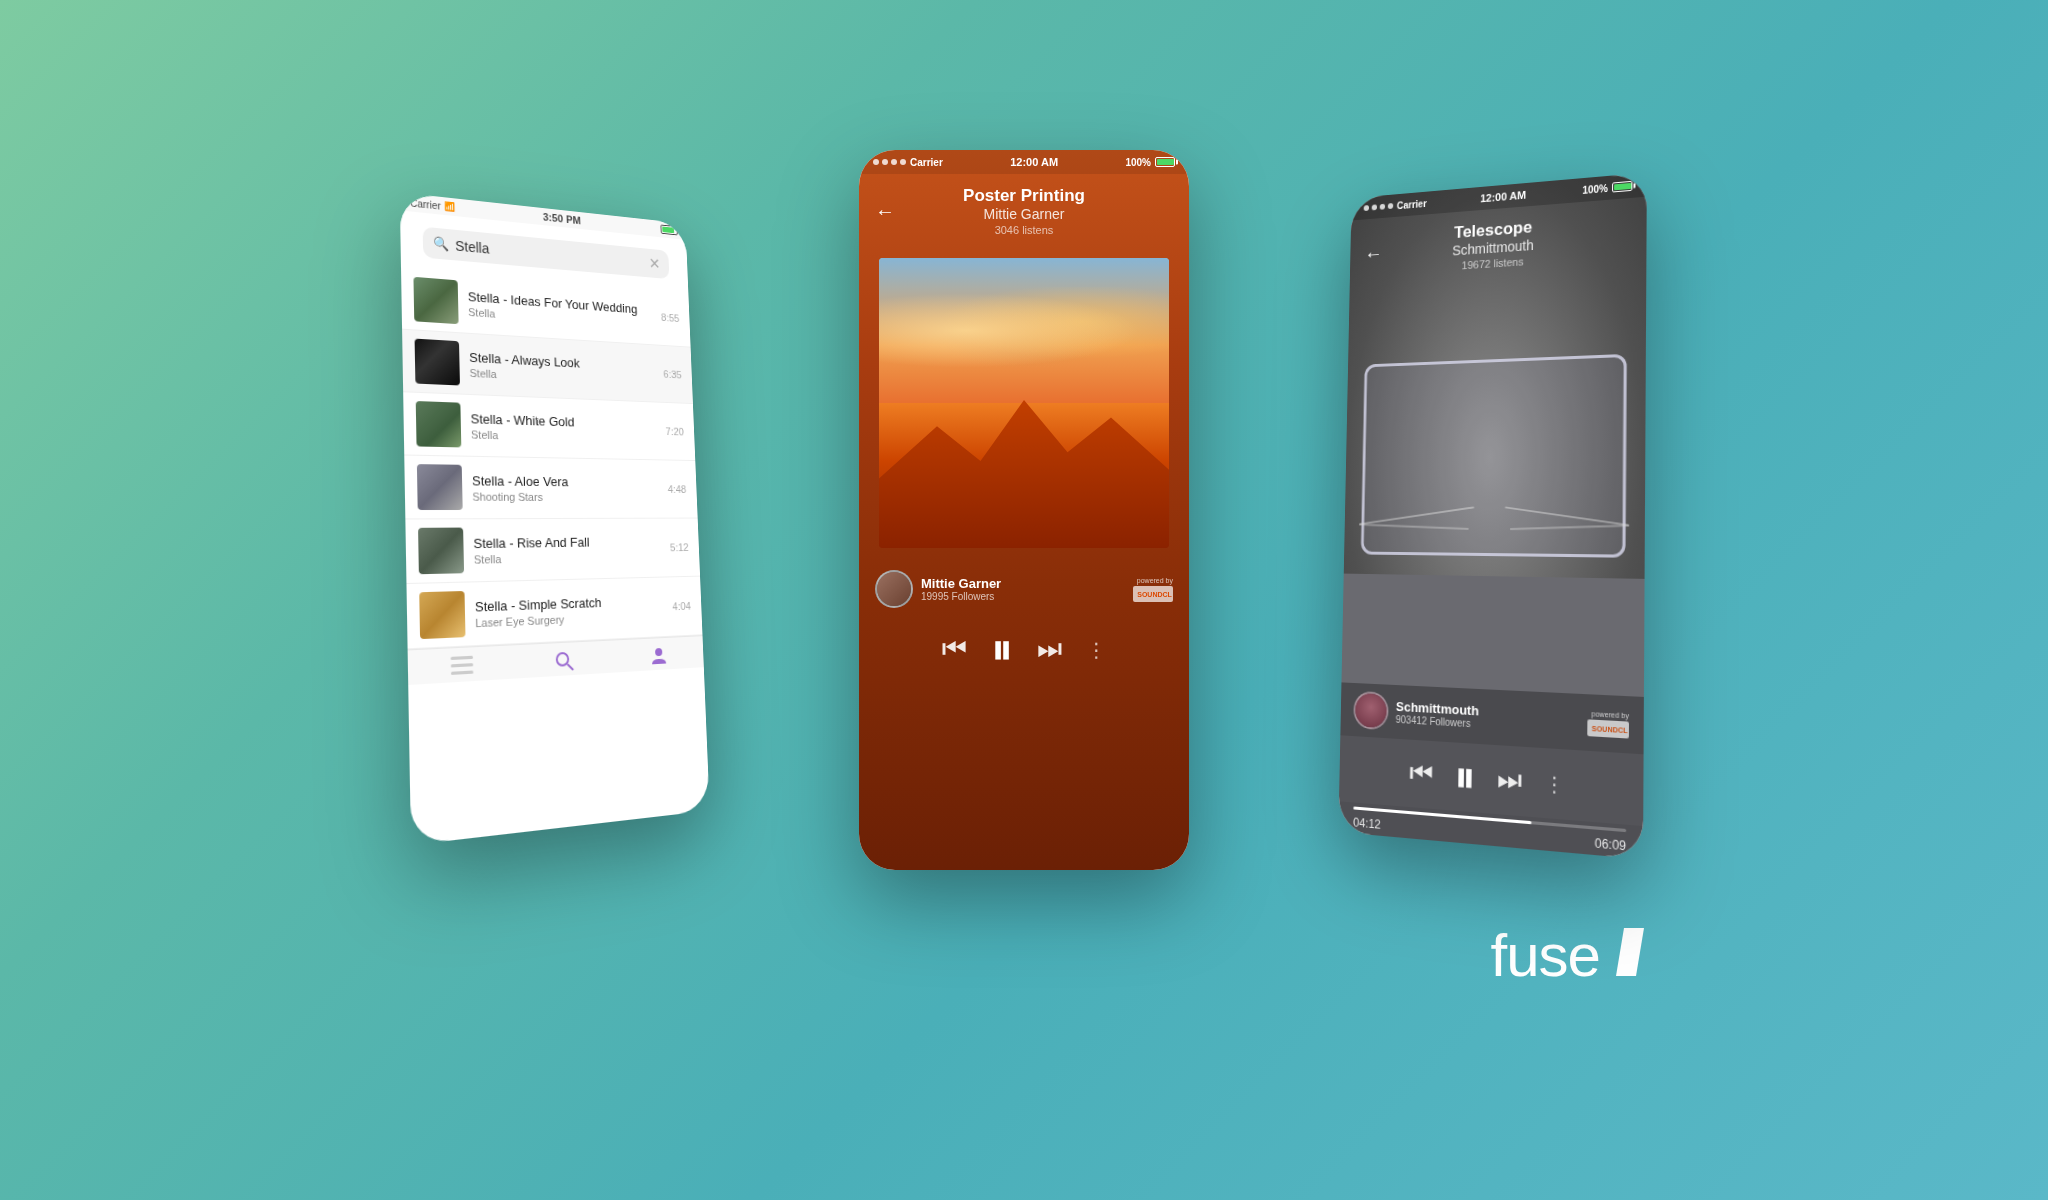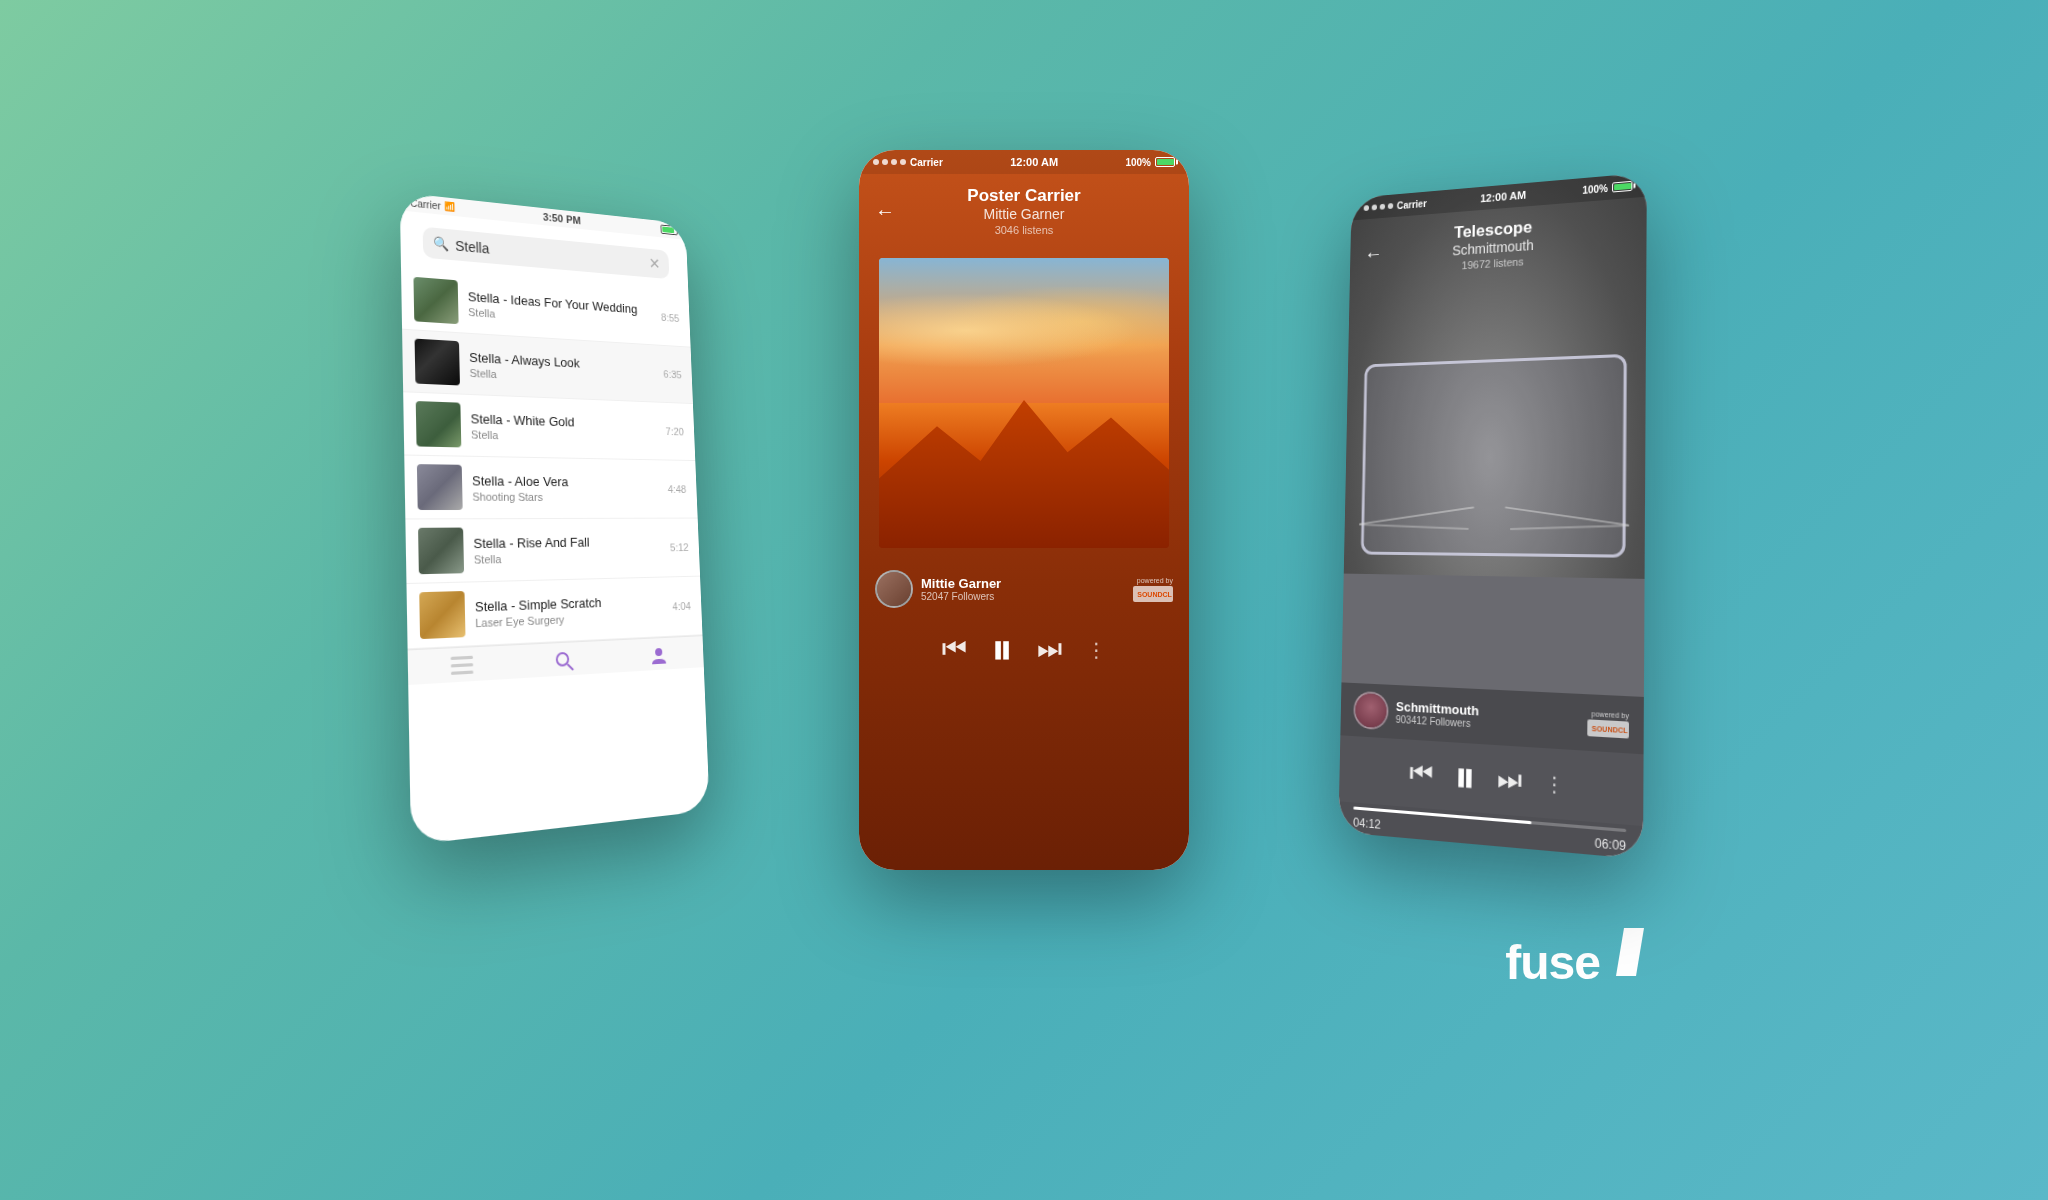--- a/index.html
+++ b/index.html
@@ -312,22 +312,22 @@
     
     .fuse-logo {
       position: absolute;
       bottom: 60px;
       right: 80px;
       display: flex;
       align-items: flex-end;
       gap: 4px;
     }
     .fuse-text {
-      font-size: 48px;
-      font-weight: 700;
+      font-size: 60px;
+      font-weight: 400;
       color: white;
       letter-spacing: -1px;
     }
 
     .header-row {
       position: relative;
       display: flex;
       align-items: center;
       justify-content: center;
       padding: 4px 0;
@@ -462,42 +462,42 @@
           <span>100%</span>
           <div class="battery-icon">
               <div class="battery-fill" style="background:#4cd964;width:95%;"></div>
             </div>
         </div>
       </div>
 
       <div class="header-row">
         <span class="back-btn">←</span>
         <div class="player-header">
-          <div class="player-title">Poster Carrier</div>
+          <div class="player-title">Poster Printing</div>
           <div class="player-artist">Mittie Garner</div>
           <div class="player-listens">3046 listens</div>
         </div>
       </div>
 
       <div class="album-art-wrapper">
         <div class="album-art">
           <div class="album-art-sky"></div>
           <div class="album-art-clouds"></div>
           <div class="album-art-mountain"></div>
         </div>
       </div>
 
       <div class="artist-row">
         <div class="artist-info">
           <div class="artist-avatar">
             <div class="artist-avatar-inner"></div>
           </div>
           <div>
             <div class="artist-name">Mittie Garner</div>
-            <div class="artist-followers">52047 Followers</div>
+            <div class="artist-followers">19995 Followers</div>
           </div>
         </div>
         <div class="soundcloud-badge">
           <span>powered by</span>
           <div class="sc-logo">
             <svg viewBox="0 0 40 16" width="38" height="14">
               <text x="2" y="11" font-size="8" fill="#ff5500" font-weight="800">SOUNDCLOUD</text>
             </svg>
           </div>
         </div>

